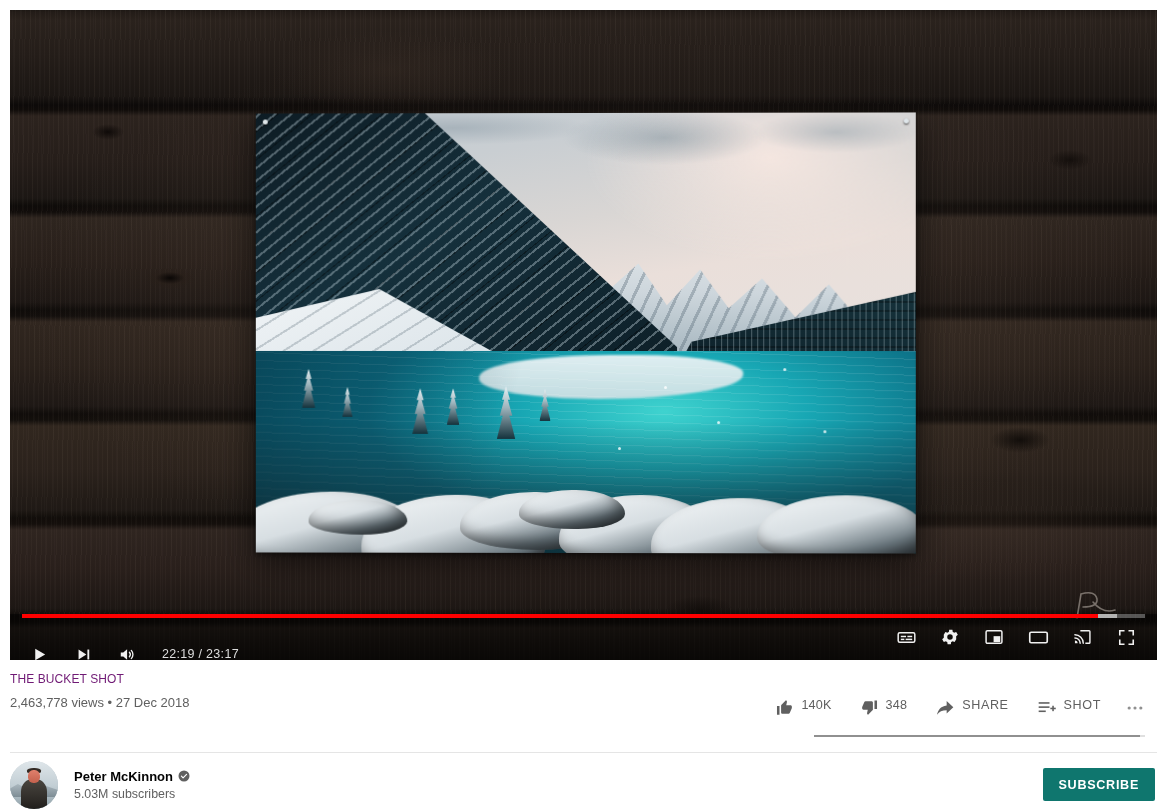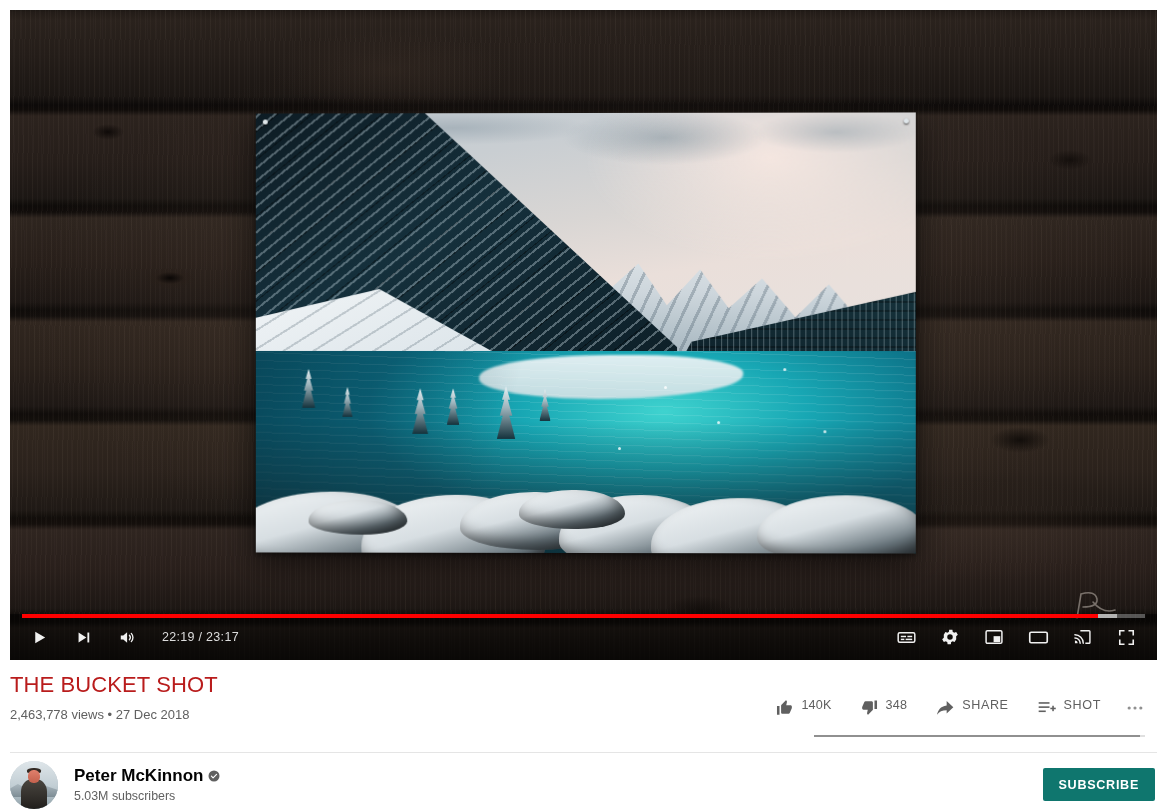--- a/index.html
+++ b/index.html
@@ -189,40 +189,40 @@
   }
   #progressbar {
     position: absolute; left: 12px; right: 12px; top: 0; height: 4px;
     background: rgba(255,255,255,.32);
     cursor: pointer;
   }
   #progress-played { position: absolute; left:0; top:0; height:100%; background:#ff0000; }
   #progress-loaded { position: absolute; left:0; top:0; height:100%; background: rgba(255,255,255,.55); }
 
   #controls-left {
-    position: absolute; left: 16px; top: 8px; height: 30px;
+    position: absolute; left: 16px; top: 25px; height: 30px;
     display: flex; align-items: center; gap: 18px;
   }
   #controls-right {
     position: absolute; right: 18px; top: 8px; height: 30px;
     display: flex; align-items: center; gap: 18px;
   }
   .cbtn {
     width: 26px; height: 26px; display:flex; align-items:center; justify-content:center;
     cursor: pointer; opacity: .94;
   }
   #time-display {
     color: #ddd; font-size: 12.5px; letter-spacing: .3px;
     margin-left: 4px; white-space: nowrap;
   }
 
   
   #meta { position:absolute; left:10px; top: 672px; width: 1147px; }
   #video-title {
-    font-size: 22px; color:#b91c1c; font-weight: 400; letter-spacing: .1px;
+    font-size: 12px; color:#701a75; font-weight: 400; letter-spacing: .1px;
   }
   #subline {
     margin-top: 9px; font-size: 13px; color:#606060;
   }
   #actions {
     position: absolute; right: 2px; top: 26px;
     display:flex; align-items:center; gap: 0px;
   }
   .action {
     display:flex; gap:7px;
@@ -257,21 +257,21 @@
     background: linear-gradient(180deg,#aebbc2,#7e8d95); clip-path: polygon(0 60%, 22% 10%, 44% 56%, 66% 16%, 100% 62%, 100% 100%, 0 100%); }
   #avatar .body { position:absolute; left:22%; bottom:0; width:56%; height:62%;
     background: linear-gradient(180deg,#4a4640 0%, #2e2b27 70%, #201e1b 100%);
     border-radius: 42% 42% 14% 14%; }
   #avatar .face { position:absolute; left:38%; top:20%; width:24%; height:26%;
     background: linear-gradient(180deg,#e0806c,#c4614d); border-radius: 46%; }
   #avatar .hair { position:absolute; left:36%; top:16%; width:28%; height:11%;
     background:#342a24; border-radius: 48% 48% 20% 20%; }
   #channel-text { margin-left: 16px; }
   #channel-name {
-    font-size: 17px; font-weight: 700; color:#030303; display:flex; align-items:center; gap:5px;
+    font-size: 13px; font-weight: 700; color:#030303; display:flex; align-items:center; gap:5px;
   }
   #sub-count { margin-top:3px; font-size:12.4px; color:#606060; }
   #subscribe-btn {
     position:absolute; right: 2px; top: 8px;
     background:#cc0000; color:#fff; border:none;
     padding: 0 16px; height: 33px; border-radius:2px;
     font-size:12.6px; font-weight:600; letter-spacing:.7px; cursor:pointer;
     font-family:"Liberation Sans", sans-serif;
   }
   svg { display:block; }

